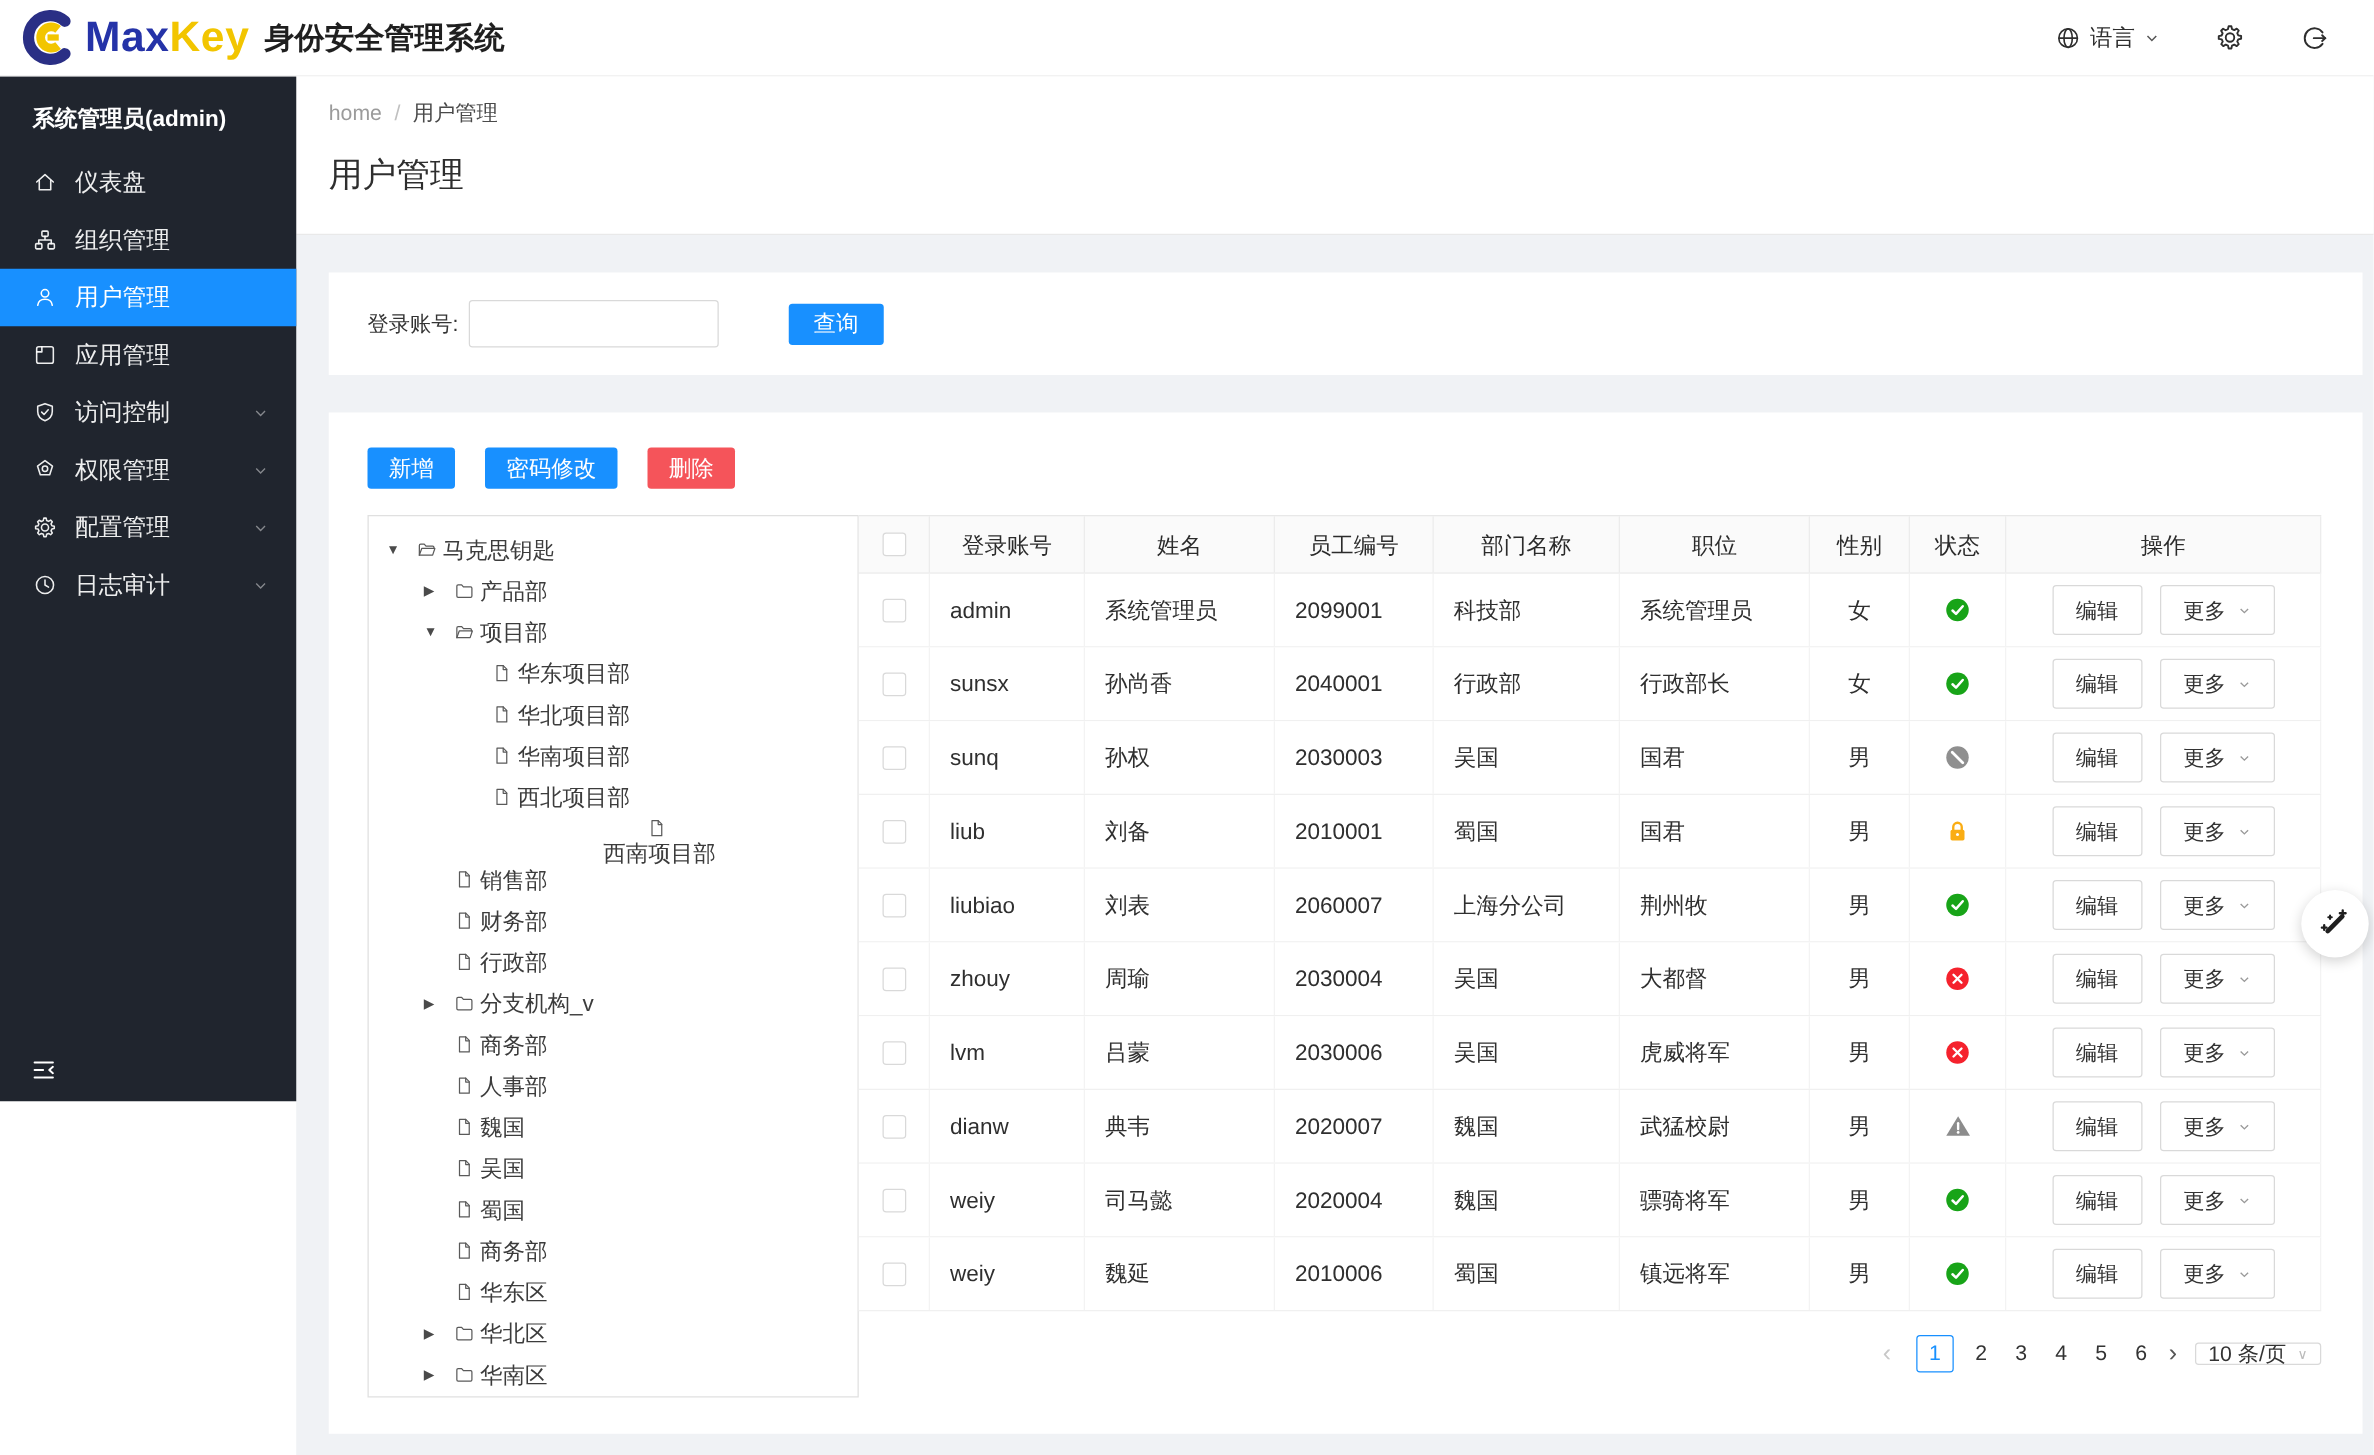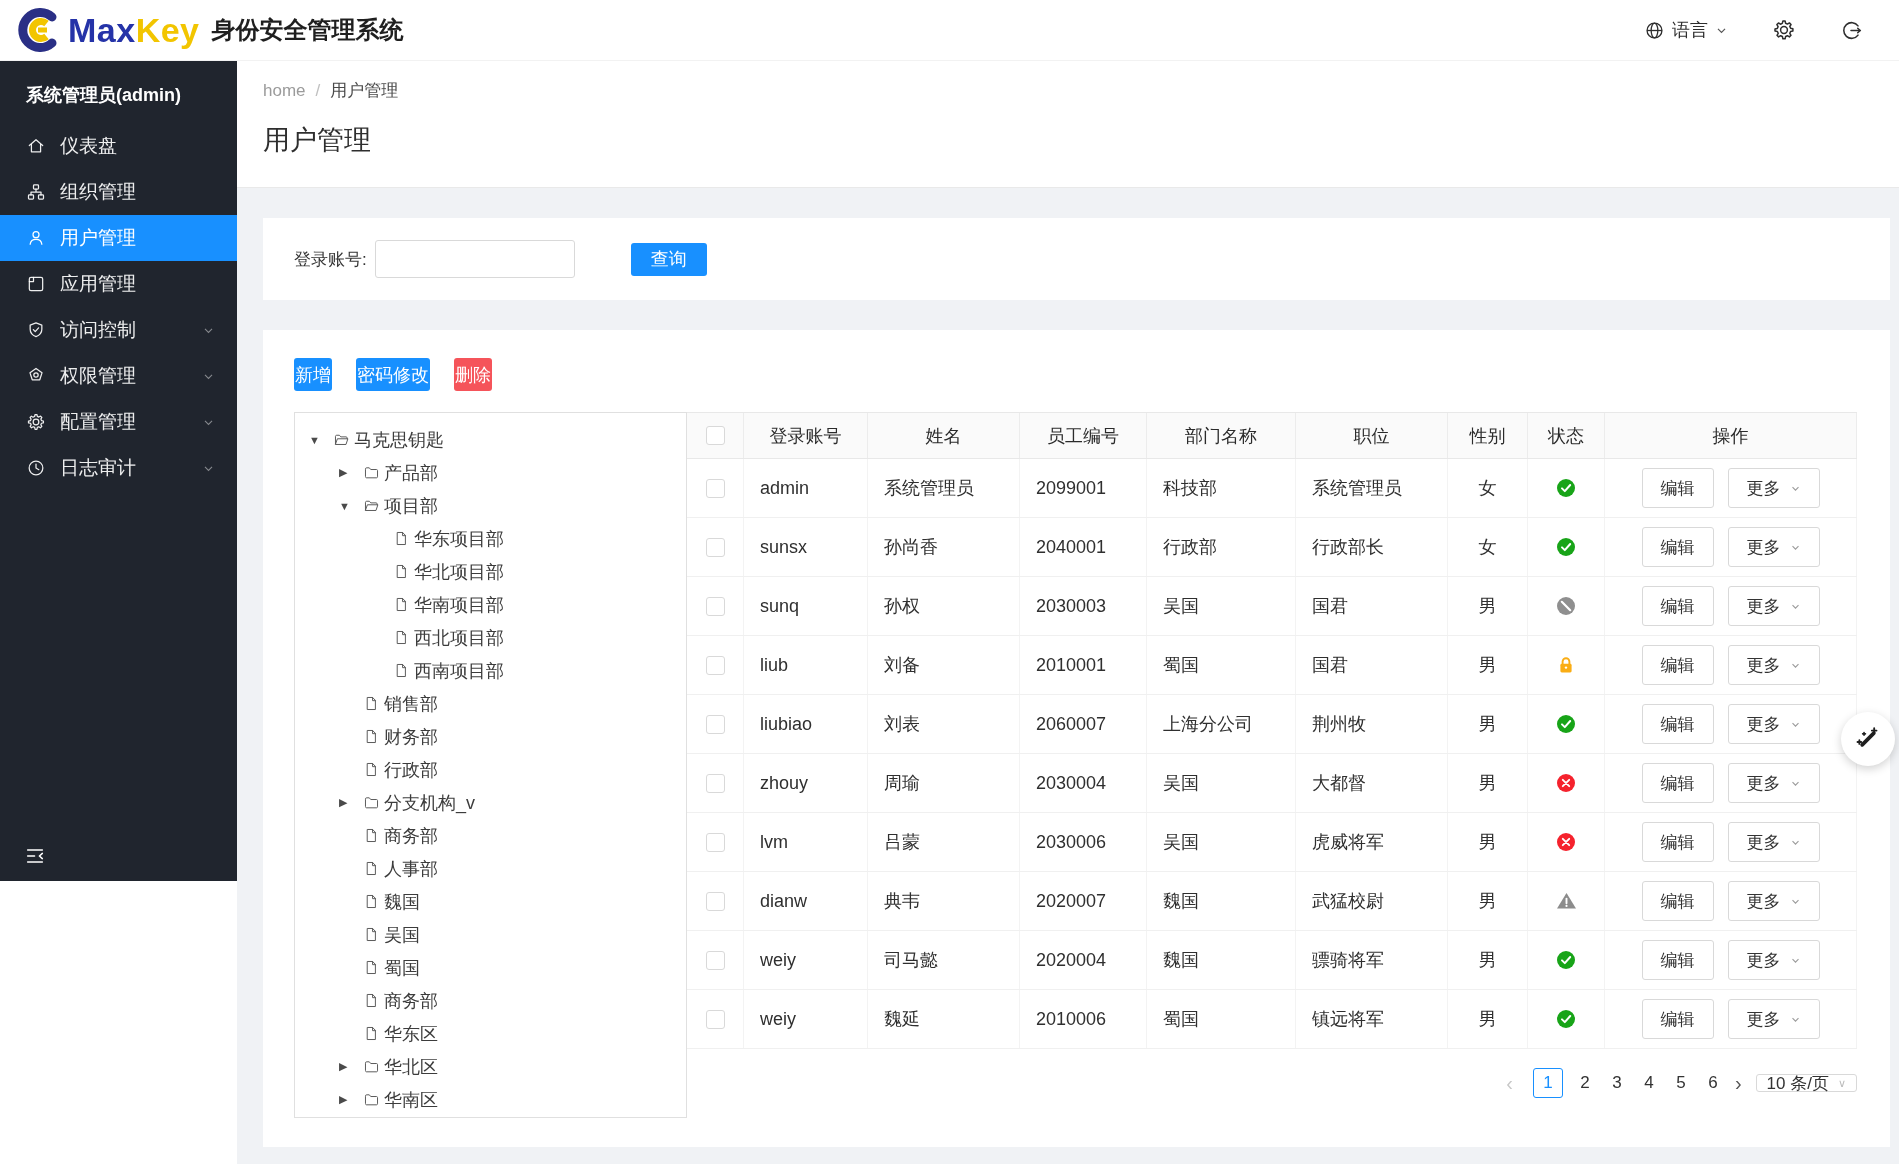--- a/index.html
+++ b/index.html
@@ -41,21 +41,21 @@
   .search-label{font-size:17px;color:#333}
   .search-input{width:200px;height:38px;border:1px solid #d9d9d9;border-radius:3px;margin-left:8px;padding:0 10px;font-size:16px;outline:none;background:#fff}
   .btn{border:none;border-radius:3px;color:#fff;font-size:18px;cursor:pointer;height:33px;display:inline-flex;align-items:center;justify-content:center}
   .btn-primary{background:#1890ff}
   .btn-danger{background:#f5545a}
   .search-btn{width:76px;margin-left:56px}
 
   
   .main-card{margin-top:30px;height:817px;padding:28px 33px 0 31px}
   .toolbar{display:flex;gap:24px}
-  .toolbar .btn{padding:0 1px}
+  .toolbar .btn{padding:0 17px}
   .work{display:flex;margin-top:21px}
 
   
   .tree-panel{width:393px;height:706px;border:1px solid #e0e0e0;padding-top:10px;overflow:hidden;background:#fff}
   .tree-row{height:33px;display:flex;align-items:center;font-size:18px;color:#3c3c3c;cursor:pointer;white-space:nowrap}
   .tree-caret{width:24px;font-size:11px;color:#4a4a4a;flex:none}
   .tree-icon{margin-right:4px;display:flex;color:#5a5a5a;flex:none}
 
   
   .table{width:1170px}
@@ -320,21 +320,21 @@
             <div class="tree-row" style="padding-left: 74px;">
               <span class="tree-caret"></span>
               <span class="tree-icon">
                 <svg width="17" height="17" viewBox="0 0 24 24" fill="none" stroke="currentColor" stroke-width="1.4" stroke-linecap="round" stroke-linejoin="round">
                   <path d="M6.5 3.5h7l4 4v13h-11z"></path>
                   <path d="M13.5 3.5V8h4"></path>
                 </svg>
               </span>
               <span>西北项目部</span>
             </div>
-            <div class="tree-row" style="padding-left: 74px;">
+            <div class="tree-row" style="padding-left: 74px; flex-direction: column;">
               <span class="tree-caret"></span>
               <span class="tree-icon">
                 <svg width="17" height="17" viewBox="0 0 24 24" fill="none" stroke="currentColor" stroke-width="1.4" stroke-linecap="round" stroke-linejoin="round">
                   <path d="M6.5 3.5h7l4 4v13h-11z"></path>
                   <path d="M13.5 3.5V8h4"></path>
                 </svg>
               </span>
               <span>西南项目部</span>
             </div>
             <div class="tree-row" style="padding-left: 44px;">

